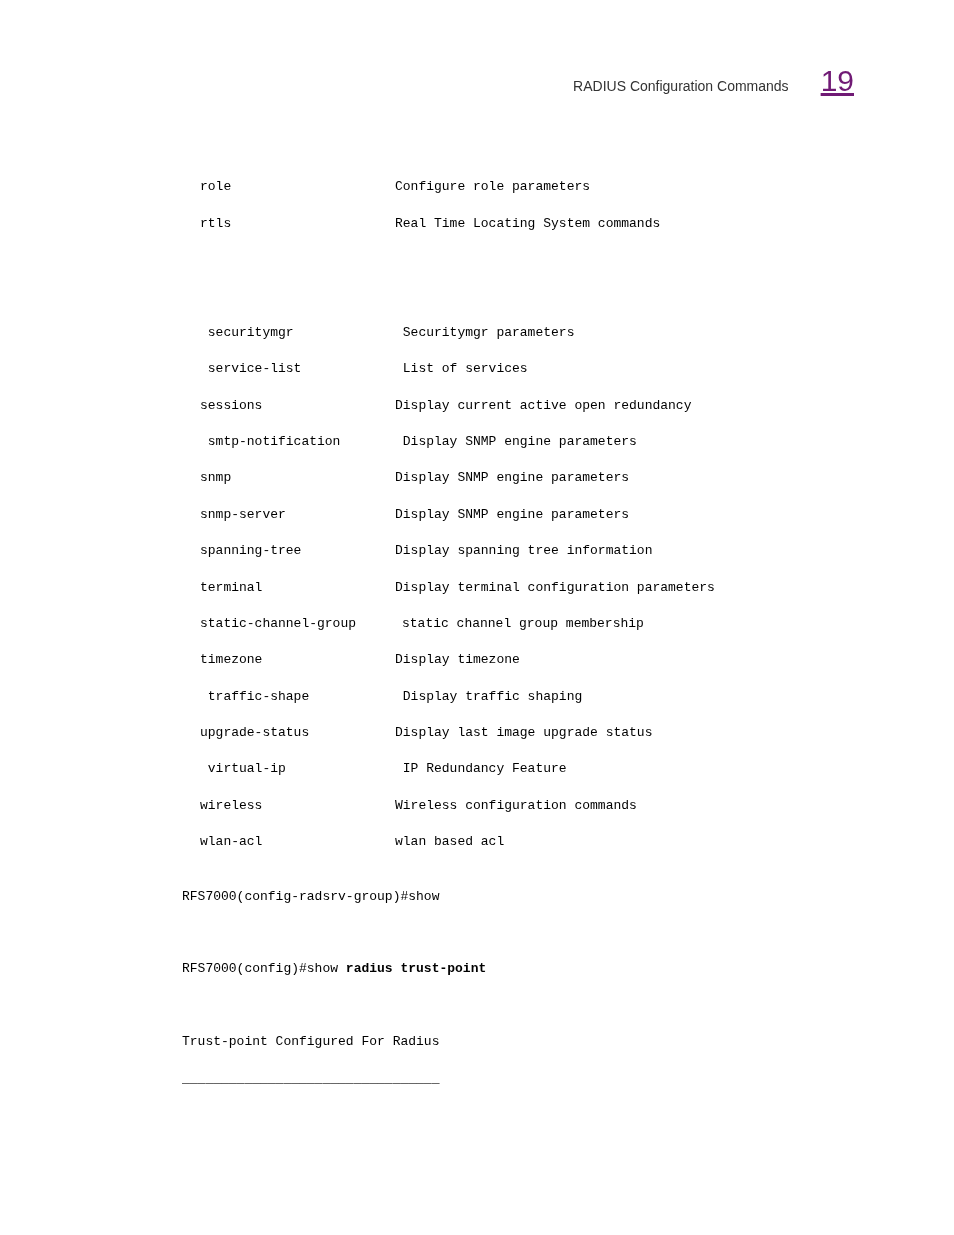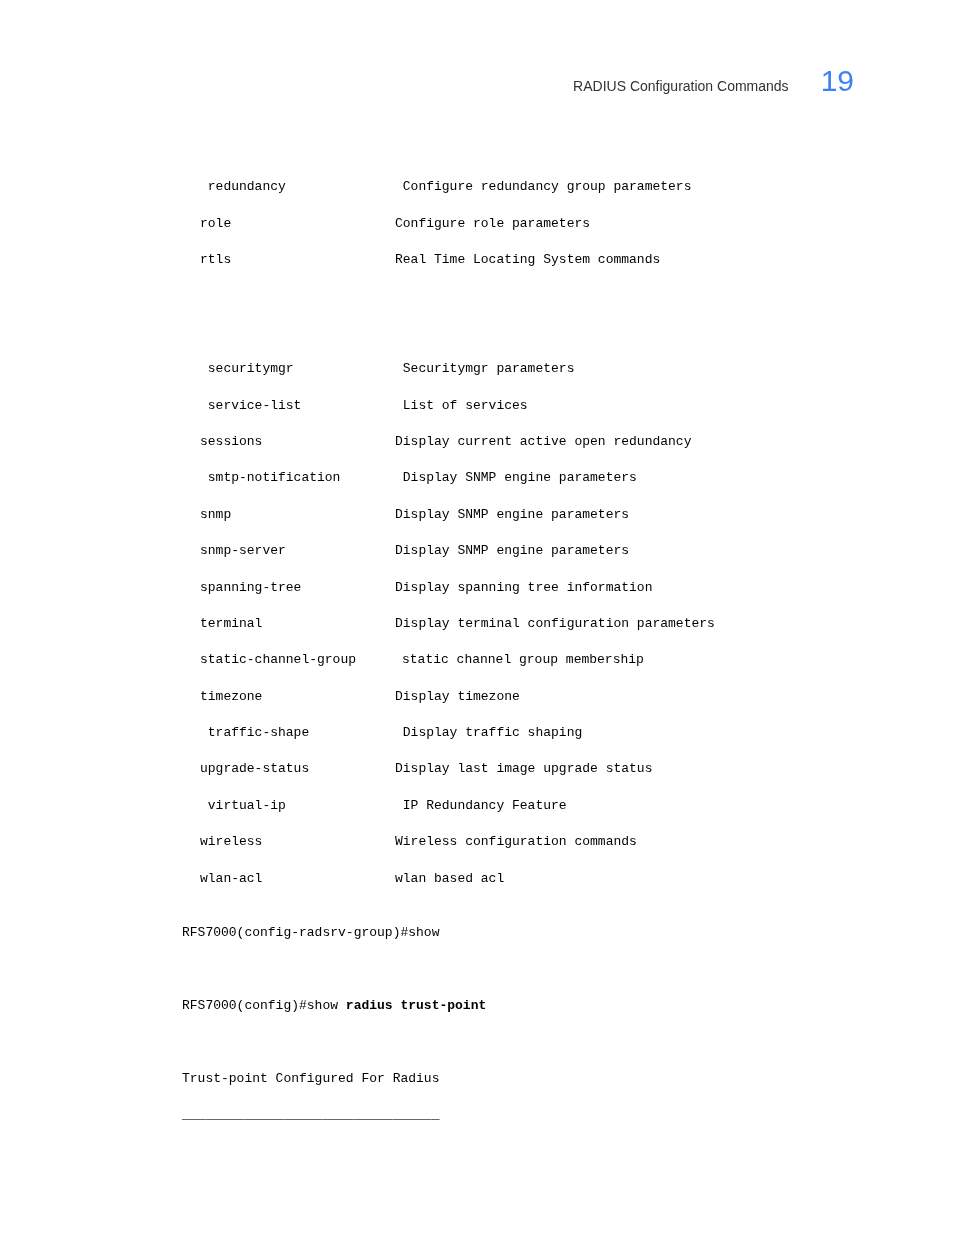--- a/index.html
+++ b/index.html
@@ -25,22 +25,23 @@
       gap: 32px;
     }
     .header-title {
       font-family: Arial, Helvetica, sans-serif;
       font-size: 14px;
       color: #333;
     }
     .header-chapter {
       font-family: Arial, Helvetica, sans-serif;
       font-size: 30px;
-      color: #3b82f6;
+      color: #701a75;
       font-weight: normal;
+      text-decoration: underline;
     }
     .content {
       margin-left: 100px;
       white-space: pre;
     }
     .bold {
       font-weight: bold;
     }
     .row {
       display: flex;
@@ -60,21 +61,20 @@
 </head>
 <body>
 
 <div class="header">
   <span class="header-title">RADIUS Configuration Commands</span>
   <span class="header-chapter">19</span>
 </div>
 
 <div class="content">
 <div class="block">
-<div class="row"><span class="col1"> redundancy</span><span> Configure redundancy group parameters</span></div>
 <div class="row"><span class="col1">role</span><span>Configure role parameters</span></div>
 <div class="row"><span class="col1">rtls</span><span>Real Time Locating System commands</span></div>
 </div>
 <div>&nbsp;</div>
 <div class="block">
 <div class="row"><span class="col1"> securitymgr</span><span> Securitymgr parameters</span></div>
 <div class="row"><span class="col1"> service-list</span><span> List of services</span></div>
 <div class="row"><span class="col1">sessions</span><span>Display current active open redundancy</span></div>
 <div class="row"><span class="col1"> smtp-notification</span><span> Display SNMP engine parameters</span></div>
 <div class="row"><span class="col1">snmp</span><span>Display SNMP engine parameters</span></div>

